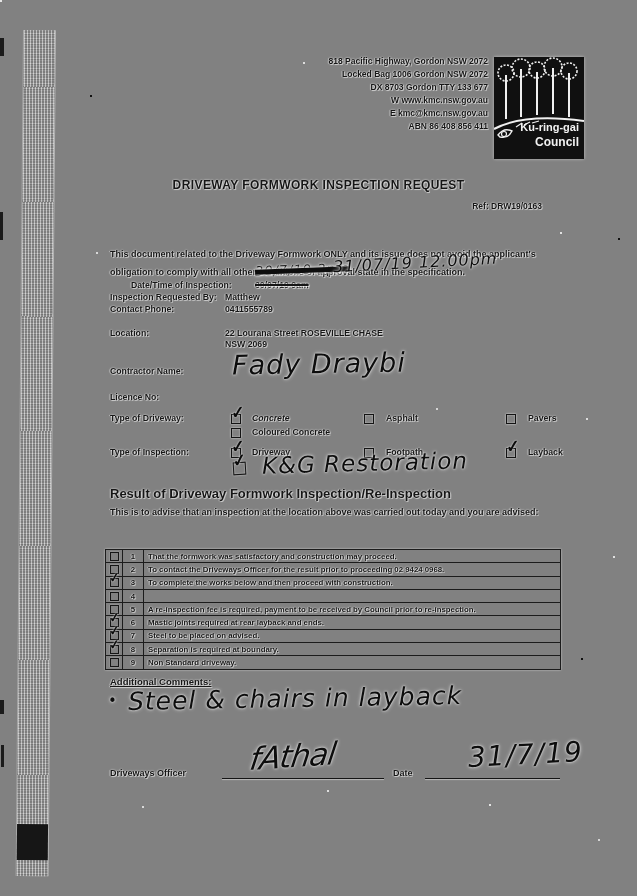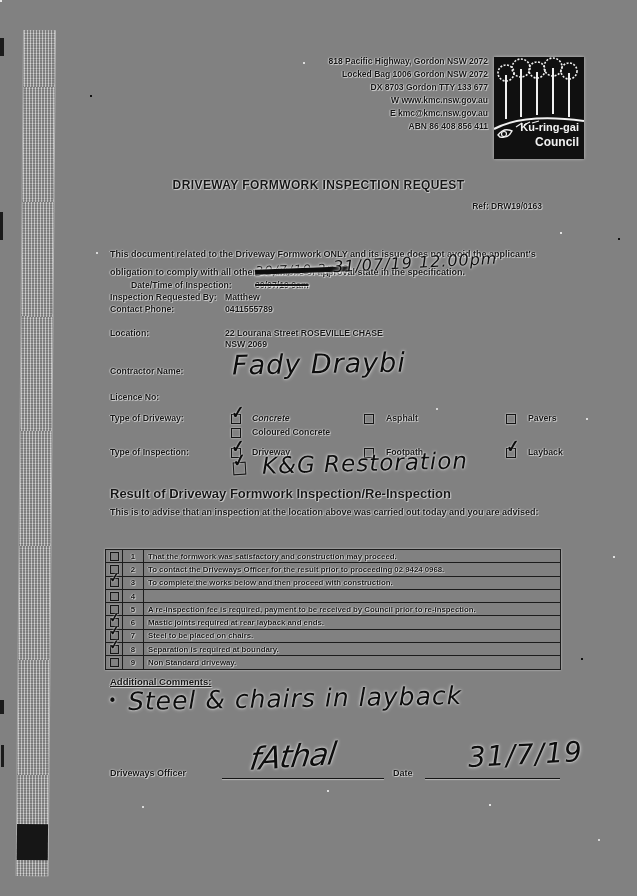--- a/index.html
+++ b/index.html
@@ -228,21 +228,21 @@
       <div class="tcell num pr">6</div>
       <div class="tcell txt pr">Mastic joints required at rear layback and ends.</div>
     </div>
     <div class="trow">
       <div class="tcell cbc">
           <span class="tcb checked">
             <span class="tick">✓</span>
           </span>
         </div>
       <div class="tcell num pr">7</div>
-      <div class="tcell txt pr">Steel to be placed on chairs.</div>
+      <div class="tcell txt pr">Steel to be placed on advised.</div>
     </div>
     <div class="trow">
       <div class="tcell cbc">
           <span class="tcb checked">
             <span class="tick">✓</span>
           </span>
         </div>
       <div class="tcell num pr">8</div>
       <div class="tcell txt pr">Separation is required at boundary.</div>
     </div>

